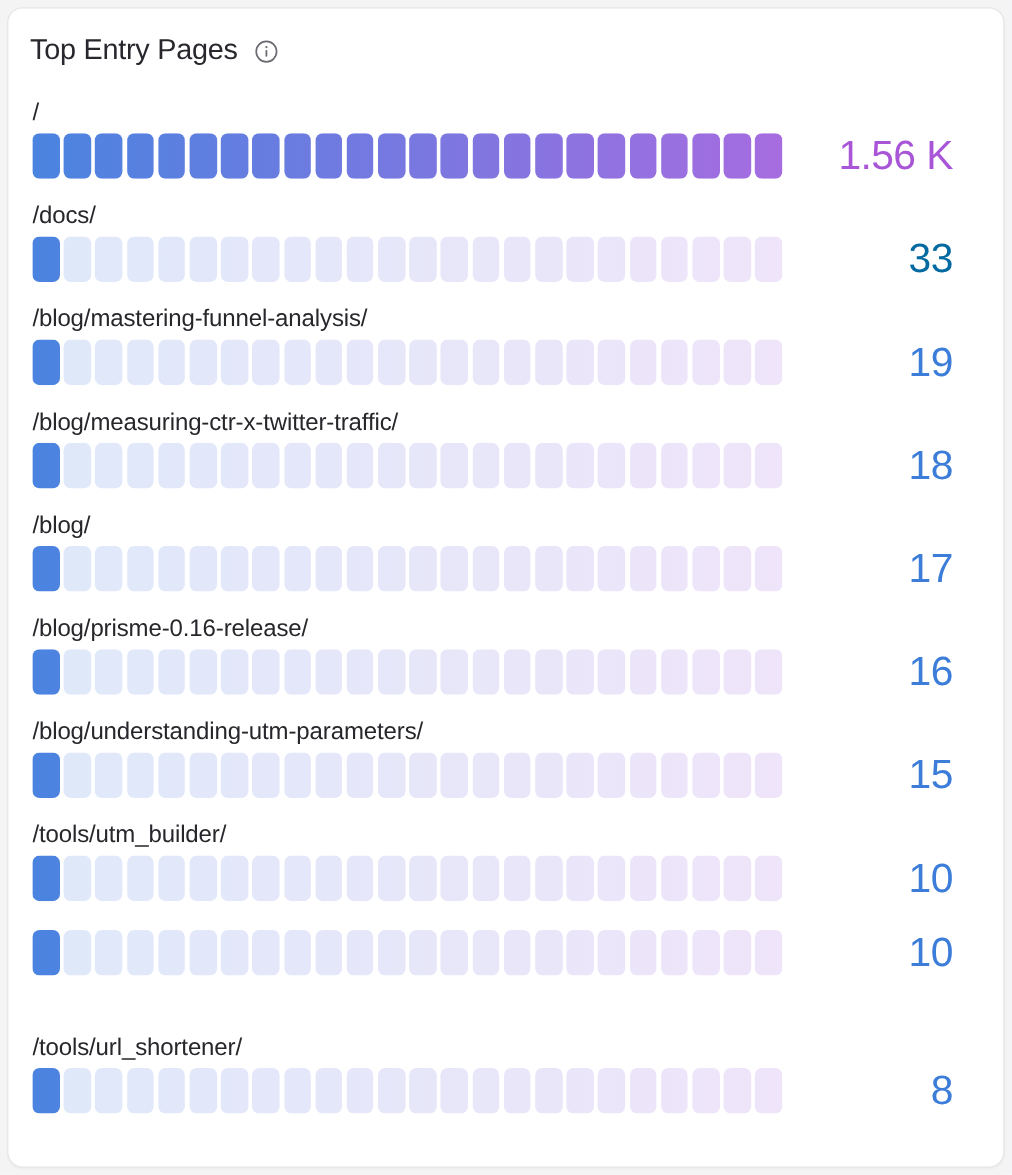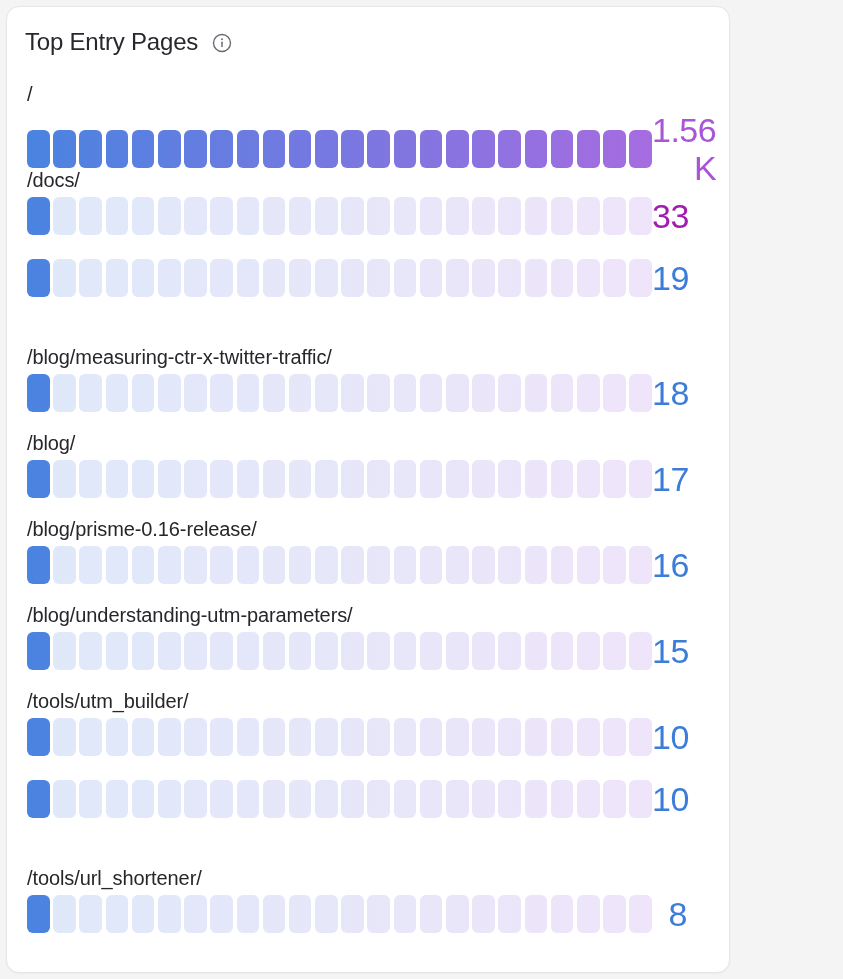--- a/index.html
+++ b/index.html
@@ -9,21 +9,21 @@
     height: 979px;
     background: #f4f4f5;
     font-family: "Liberation Sans", sans-serif;
     -webkit-font-smoothing: antialiased;
   }
 
   #card {
     position: absolute;
     left: 6px;
     top: 6px;
-    width: 724px;
+    width: 831px;
     height: 967px;
     background: #ffffff;
     border: 1px solid #e6e6e9;
     border-radius: 13px;
     box-shadow: 0 1px 2px rgba(16, 24, 40, 0.04);
     overflow: hidden;
   }
 
   #card-header {
     display: flex;
@@ -173,24 +173,25 @@
             <div class="seg" style="background: linear-gradient(90deg, rgba(132, 117, 224, 0.18) 0%, rgba(135, 116, 224, 0.18) 100%);"></div>
             <div class="seg" style="background: linear-gradient(90deg, rgba(135, 116, 224, 0.18) 0%, rgba(139, 115, 224, 0.18) 100%);"></div>
             <div class="seg" style="background: linear-gradient(90deg, rgba(139, 115, 224, 0.18) 0%, rgba(143, 114, 224, 0.18) 100%);"></div>
             <div class="seg" style="background: linear-gradient(90deg, rgba(143, 114, 224, 0.18) 0%, rgba(147, 113, 224, 0.18) 100%);"></div>
             <div class="seg" style="background: linear-gradient(90deg, rgba(147, 113, 224, 0.18) 0%, rgba(151, 112, 224, 0.18) 100%);"></div>
             <div class="seg" style="background: linear-gradient(90deg, rgba(151, 112, 224, 0.18) 0%, rgba(155, 111, 224, 0.18) 100%);"></div>
             <div class="seg" style="background: linear-gradient(90deg, rgba(155, 111, 224, 0.18) 0%, rgba(158, 110, 224, 0.18) 100%);"></div>
             <div class="seg" style="background: linear-gradient(90deg, rgba(158, 110, 224, 0.18) 0%, rgba(162, 109, 224, 0.18) 100%);"></div>
             <div class="seg" style="background: linear-gradient(90deg, rgba(162, 109, 224, 0.18) 0%, rgba(166, 108, 224, 0.18) 100%);"></div>
           </div>
-          <div class="row-value" style="color: #a21caf;">33</div>
-        </div>
-      </div>
-      <div class="row">
+          <div class="row-value" style="color: #0369a1;">33</div>
+        </div>
+      </div>
+      <div class="row">
+        <div class="row-label">/blog/mastering-funnel-analysis/</div>
         <div class="row-body">
           <div class="bar-track">
             <div class="seg" style="background: linear-gradient(90deg, rgb(74, 132, 224) 0%, rgb(78, 131, 224) 100%);"></div>
             <div class="seg" style="background: linear-gradient(90deg, rgba(78, 131, 224, 0.18) 0%, rgba(82, 130, 224, 0.18) 100%);"></div>
             <div class="seg" style="background: linear-gradient(90deg, rgba(82, 130, 224, 0.18) 0%, rgba(86, 129, 224, 0.18) 100%);"></div>
             <div class="seg" style="background: linear-gradient(90deg, rgba(86, 129, 224, 0.18) 0%, rgba(89, 128, 224, 0.18) 100%);"></div>
             <div class="seg" style="background: linear-gradient(90deg, rgba(89, 128, 224, 0.18) 0%, rgba(93, 127, 224, 0.18) 100%);"></div>
             <div class="seg" style="background: linear-gradient(90deg, rgba(93, 127, 224, 0.18) 0%, rgba(97, 126, 224, 0.18) 100%);"></div>
             <div class="seg" style="background: linear-gradient(90deg, rgba(97, 126, 224, 0.18) 0%, rgba(101, 125, 224, 0.18) 100%);"></div>
             <div class="seg" style="background: linear-gradient(90deg, rgba(101, 125, 224, 0.18) 0%, rgba(105, 124, 224, 0.18) 100%);"></div>

